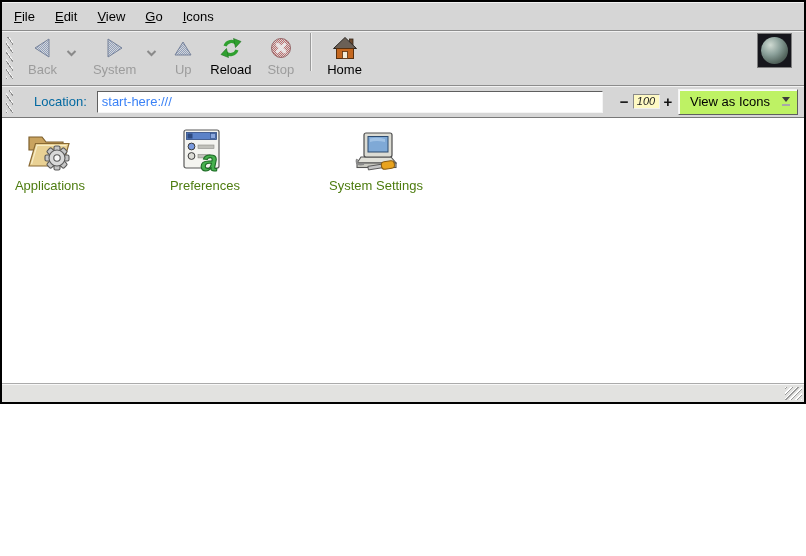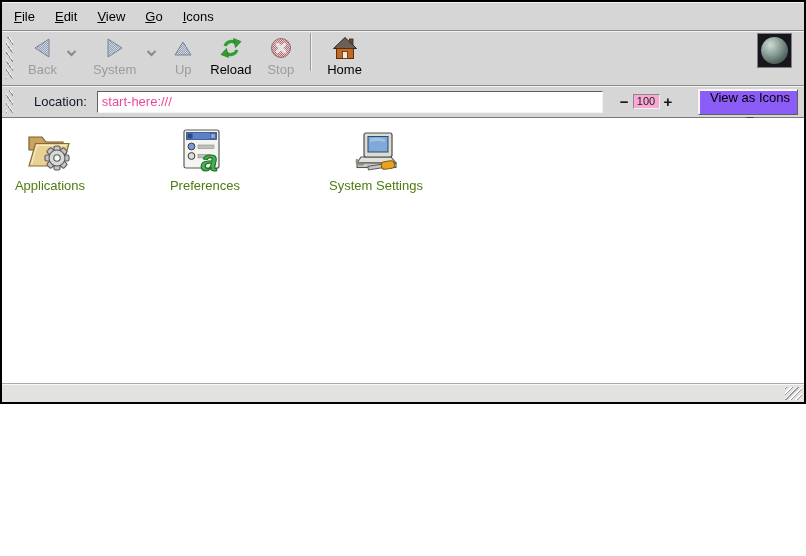--- a/index.html
+++ b/index.html
@@ -77,53 +77,53 @@
 
   
   .locationbar {
     height: 32px; flex: 0 0 32px;
     background: #d6d6d6;
     border-bottom: 1px solid #787878;
     box-shadow: inset 0 1px 0 #f2f2f2;
     display: flex; align-items: center;
     padding: 0 4px 0 2px;
   }
-  .loc-label { font-size: 13px; color: #0f172a; margin: 0 10px 0 14px; white-space: nowrap; }
+  .loc-label { font-size: 13px; color: #0369a1; margin: 0 10px 0 14px; white-space: nowrap; }
   .loc-input {
     width: 506px; height: 22px;
     border: 1px solid #5f5f5f;
     border-bottom-color: #f4f4f4; border-right-color: #f4f4f4;
     background: #fff;
     font-family: "Liberation Sans", sans-serif;
-    font-size: 13px; color: #ec4899;
+    font-size: 13px; color: #3b82f6;
     padding: 0 4px;
     outline: none;
   }
   .zoom-out, .zoom-in {
     font-size: 15px; font-weight: bold; color: #111;
     padding: 0 4px; line-height: 20px;
   }
   .zoom-out { margin-left: 13px; }
   .zoom-level {
     width: 27px; height: 15px;
-    background: #f9a8d4;
+    background: #fef9c3;
     border: 1px solid #8a8a8a;
     border-bottom-color: #f0f0f0; border-right-color: #f0f0f0;
-    font-size: 11px; color: #222; text-align: center; line-height: 13px;
+    font-size: 11px; color: #222; text-align: center; line-height: 13px; font-style: italic;
   }
   .view-btn {
     margin-left: auto; margin-right: 2px;
     height: 26px;
-    background: #8b5cf6;
+    background: #bef264;
     border: 1px solid #5f5f5f;
     border-top-color: #f4f4f4; border-left-color: #f4f4f4;
     box-shadow: 1px 1px 0 #fafafa inset;
     display: flex; align-items: center;
     padding: 0 7px 0 11px; gap: 12px;
-    font-size: 13px; color: #000; flex-direction: column;
+    font-size: 13px; color: #000;
   }
   .opt-ind { display: flex; flex-direction: column; align-items: center; line-height: 0; }
   .opt-ind .tri {
     width: 0; height: 0;
     border-left: 4px solid transparent; border-right: 4px solid transparent;
     border-top: 5px solid #3c3c3c;
   }
   .opt-ind .dash { width: 8px; height: 2px; background: #a8a8a8; margin-top: 2px; }
 
   

